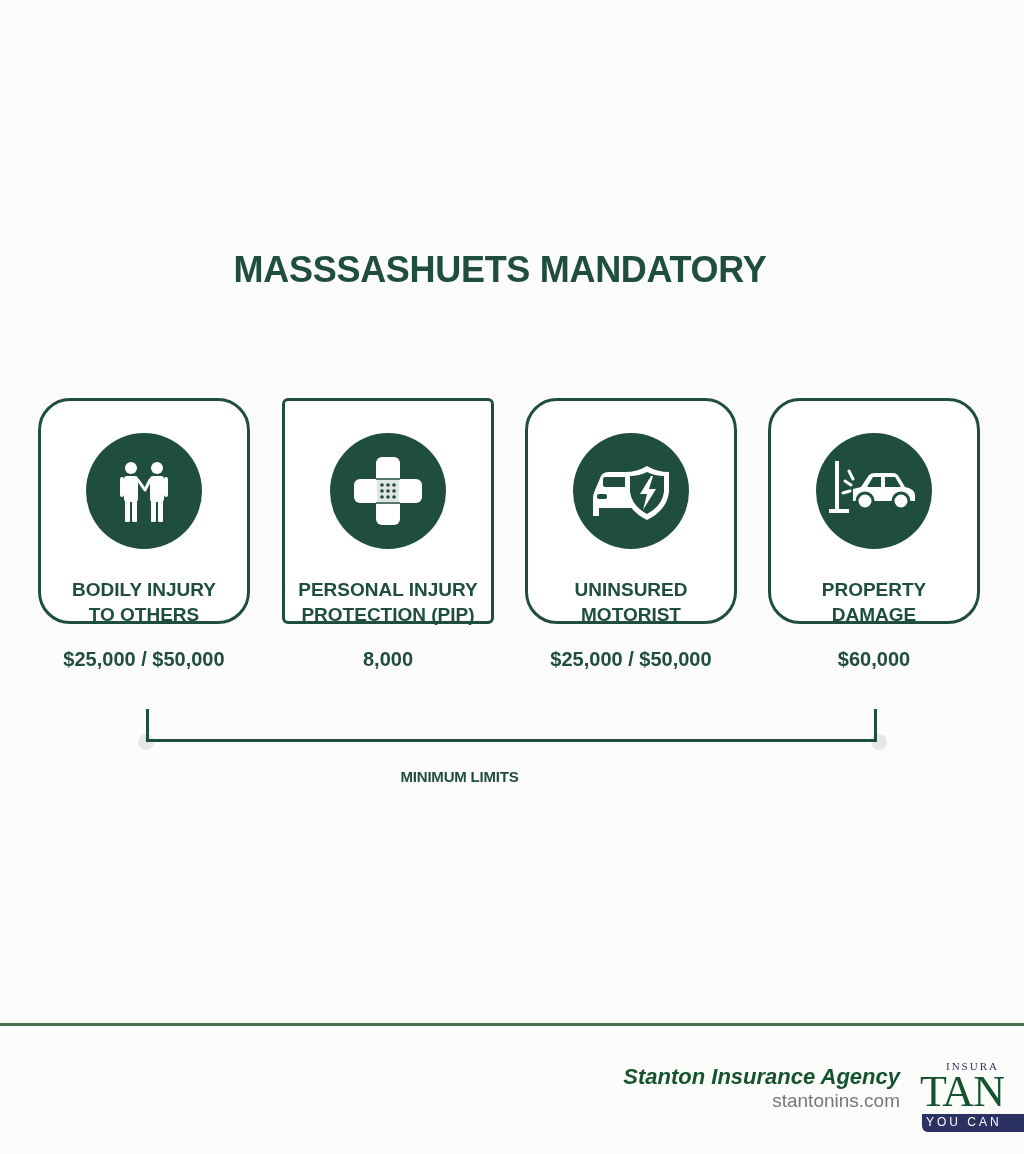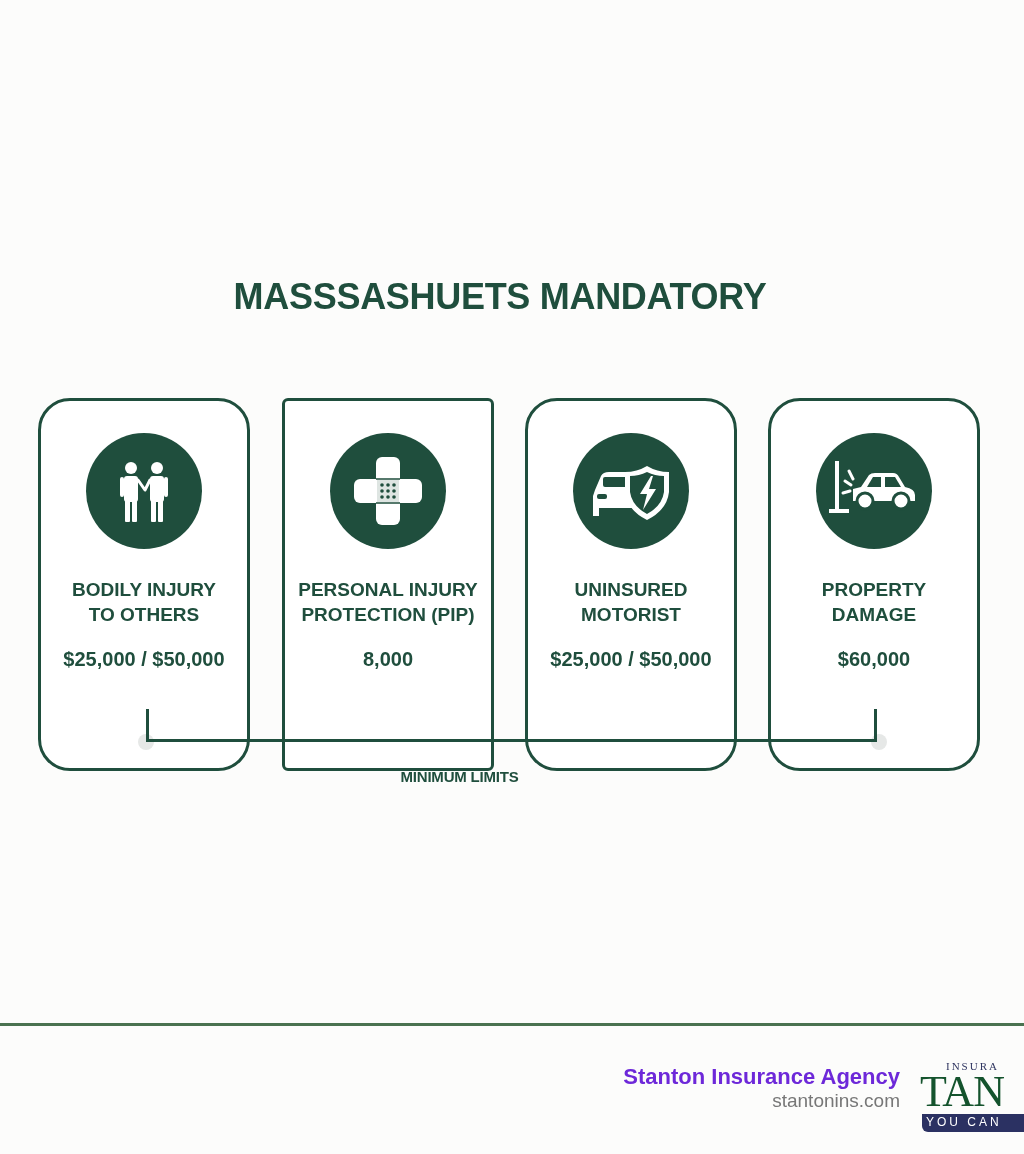--- a/index.html
+++ b/index.html
@@ -5,25 +5,25 @@
     html, body { margin: 0; padding: 0; }
     body {
       width: 1024px; height: 1154px; position: relative; overflow: hidden;
       background: #fcfcfb;
       font-family: "Liberation Sans", sans-serif;
       color: #1f4e3d;
     }
     .title {
       position: absolute; left: 0; top: 250px; width: 1000px;
       text-align: center; font-weight: bold; font-size: 36px; line-height: 40px;
-      color: #1f4e3d; letter-spacing: -0.3px; margin-top: 27px;
+      color: #1f4e3d; letter-spacing: -0.3px;
     }
     .title div { white-space: nowrap; }
     .card {
-      position: absolute; top: 398px; width: 212px; height: 373px;
+      position: absolute; top: 398px; width: 212px; height: 226px;
       border: 3px solid #1f4e3d; border-radius: 32px; background: #fff;
       box-sizing: border-box;
     }
     .card .circle {
       position: absolute; left: 50%; top: 32px; width: 116px; height: 116px;
       margin-left: -58px; border-radius: 50%; background: #1f4e3d;
       display: flex; align-items: center; justify-content: center;
     }
     .card .label {
       position: absolute; left: 0; right: 0; top: 176px;
@@ -41,21 +41,21 @@
     .dot { position: absolute; width: 16px; height: 16px; border-radius: 50%; background: #e6e8e7; }
     .caption {
       position: absolute; left: 0; width: 919px; top: 768px; text-align: center;
       font-size: 15px; font-weight: bold; color: #1f4e3d; letter-spacing: -0.2px;
     }
     .footer-rule {
       position: absolute; left: 0; top: 1023px; width: 1024px; height: 3px; background: #4a7250;
     }
     .agency-name {
       position: absolute; right: 124px; top: 1064px; font-weight: bold; font-size: 22px;
-      color: #6d28d9; white-space: nowrap;
+      color: #14532d; white-space: nowrap; font-style: italic;
     }
     .agency-url {
       position: absolute; right: 124px; top: 1090px; font-size: 19px;
       color: #777; white-space: nowrap;
     }
     .logo {
       position: absolute; left: 920px; top: 1058px; width: 104px; height: 78px; overflow: hidden;
     }
     .logo .small {
       position: absolute; left: 26px; top: 2px; font-family: "Liberation Serif", serif;

